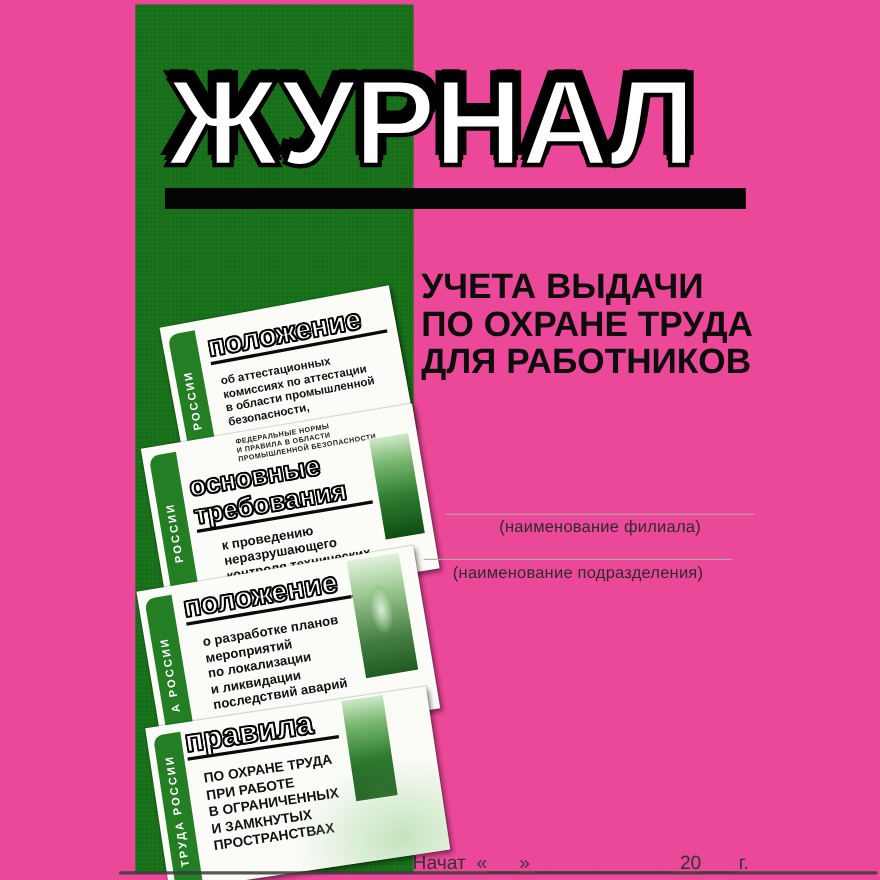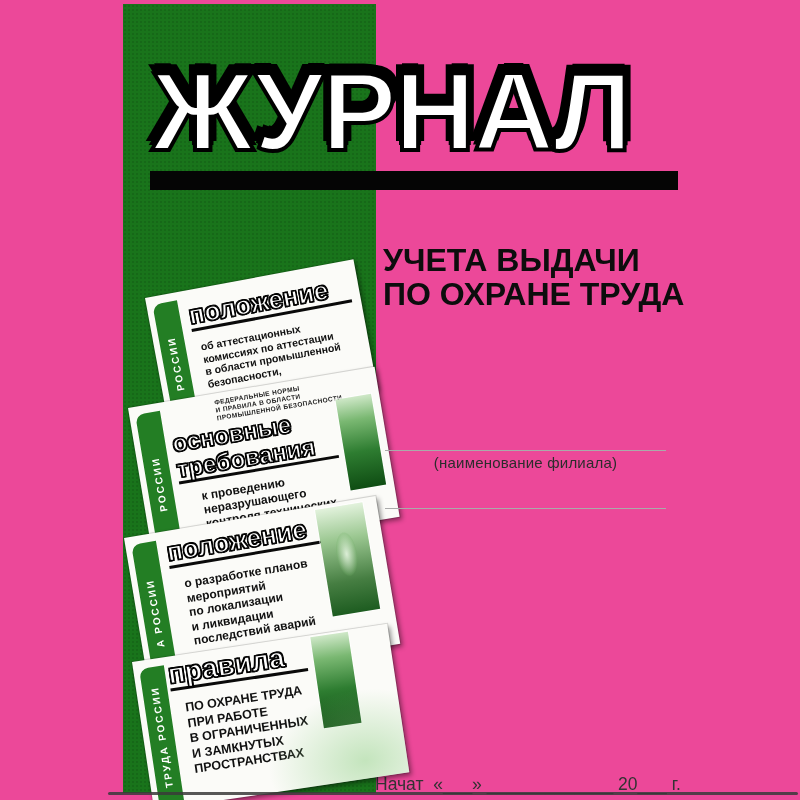--- a/index.html
+++ b/index.html
@@ -41,21 +41,21 @@
     letter-spacing:0;
   }
 
   
   .field{position:absolute;left:385px;width:281px;z-index:5;}
   .field .rule{border-top:1px solid #aaa;height:0;}
   .field .caption{
     text-align:center;font-size:15px;color:#2c2c2c;margin-top:3px;
     letter-spacing:.2px;
   }
-  .field-branch{top:450px;}
+  .field-branch{top:467px;padding-left:20px;}
   .field-department{top:508px;}
 
   
   .dates{
     position:absolute;left:375px;top:719px;width:278px;z-index:5;
     text-align:right;font-size:17.5px;line-height:26px;color:#333;
     white-space:pre;
   }
 
   
@@ -130,29 +130,31 @@
 <div class="page">
 
   <div class="green-panel"></div>
 
   <div class="journal-title">ЖУРНАЛ</div>
   <div class="title-underline-bar"></div>
 
   <div class="journal-subtitle">
     <div>УЧЕТА ВЫДАЧИ</div>
     <div>ПО ОХРАНЕ ТРУДА</div>
+    <div>ДЛЯ РАБОТНИКОВ</div>
   </div>
 
   <div class="field field-branch">
     <div class="rule"></div>
     <div class="caption">(наименование филиала)</div>
   </div>
 
   <div class="field field-department">
     <div class="rule"></div>
+    <div class="caption">(наименование подразделения)</div>
   </div>
 
   <div class="dates">
     <div>Начат  «___» _____________ 20___ г.</div>
     
   </div>
 
   <div class="booklet booklet-1">
     <div class="b-band"></div>
     <div class="b-spine">РОССИИ</div>

